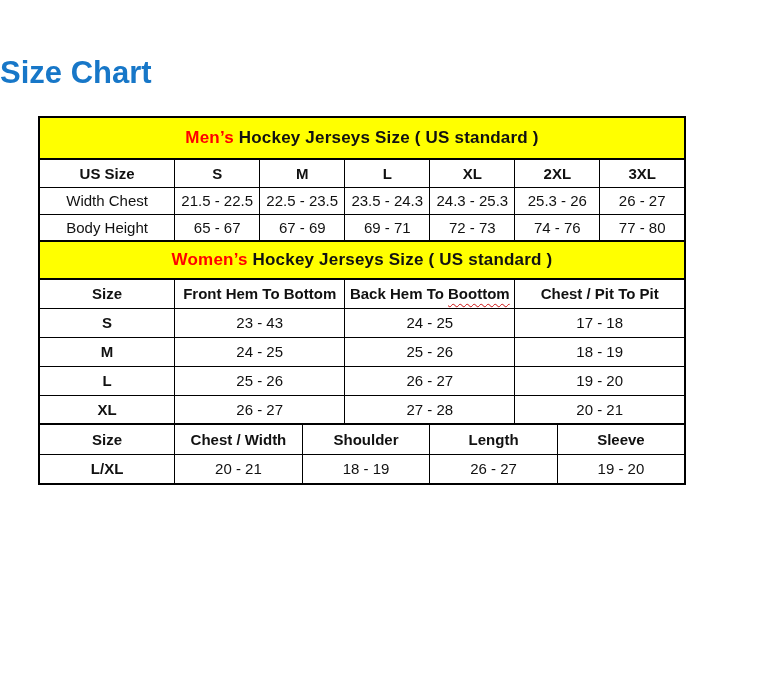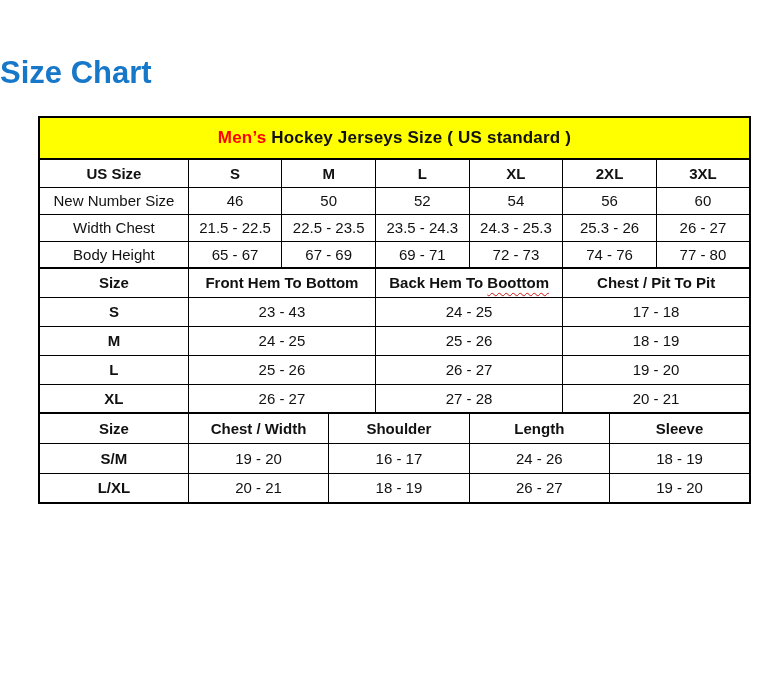--- a/index.html
+++ b/index.html
@@ -12,21 +12,21 @@
   *{box-sizing:border-box;}
   html,body{margin:0;padding:0;}
   body{
     width:776px;height:692px;background:#ffffff;overflow:hidden;
     font-family:"Liberation Sans", sans-serif;color:var(--ink);
   }
   .page-title{
     margin:54px 0 0 0;text-align:left;
     font-size:31px;line-height:38px;font-weight:bold;color:var(--title-color);
   }
-  .tables-wrap{width:713px;margin:24px 0 0 38px;}
+  .tables-wrap{width:648px;margin:24px 0 0 38px;}
   table.size-table{
     border-collapse:collapse;width:100%;table-layout:fixed;
     border:2px solid var(--line);
   }
   table.size-table + table.size-table{margin-top:-2px;}
   .size-table th,.size-table td{
     border:1px solid var(--line);text-align:center;vertical-align:middle;
     padding:0 2px;overflow:hidden;white-space:nowrap;
   }
   th.band{
@@ -80,29 +80,20 @@
         <tr class="cols-row">
           <th class="colhead">US Size</th>
           <th class="colhead">S</th>
           <th class="colhead">M</th>
           <th class="colhead">L</th>
           <th class="colhead">XL</th>
           <th class="colhead">2XL</th>
           <th class="colhead">3XL</th>
         </tr>
         <tr class="data-row">
-          <td class="rowlabel">New Number Size</td>
-          <td class="val">46</td>
-          <td class="val">50</td>
-          <td class="val">52</td>
-          <td class="val">54</td>
-          <td class="val">56</td>
-          <td class="val">60</td>
-        </tr>
-        <tr class="data-row">
           <td class="rowlabel">Width Chest</td>
           <td class="val">21.5 - 22.5</td>
           <td class="val">22.5 - 23.5</td>
           <td class="val">23.5 - 24.3</td>
           <td class="val">24.3 - 25.3</td>
           <td class="val">25.3 - 26</td>
           <td class="val">26 - 27</td>
         </tr>
         <tr class="data-row">
           <td class="rowlabel">Body Height</td>
@@ -116,20 +107,23 @@
       </tbody>
     </table>
     <table class="size-table sec-womens">
       <colgroup>
         <col style="width: 21%;">
         <col style="width: 26.333%;">
         <col style="width: 26.333%;">
         <col style="width: 26.333%;">
       </colgroup>
       <tbody>
+        <tr class="band-row">
+          <th colspan="4" class="band"><span class="hl">Women’s</span><span> Hockey Jerseys Size ( US standard )</span></th>
+        </tr>
         <tr class="cols-row">
           <th class="colhead">Size</th>
           <th class="colhead">Front Hem To Bottom</th>
           <th class="colhead">Back Hem To <span class="wavy">Boottom</span></th>
           <th class="colhead">Chest / Pit To Pit</th>
         </tr>
         <tr class="data-row">
           <td class="rowlabel bold">S</td>
           <td class="val">23 - 43</td>
           <td class="val">24 - 25</td>
@@ -165,27 +159,20 @@
       </colgroup>
       <tbody>
         <tr class="cols-row">
           <th class="colhead">Size</th>
           <th class="colhead">Chest / Width</th>
           <th class="colhead">Shoulder</th>
           <th class="colhead">Length</th>
           <th class="colhead">Sleeve</th>
         </tr>
         <tr class="data-row">
-          <td class="rowlabel bold">S/M</td>
-          <td class="val">19 - 20</td>
-          <td class="val">16 - 17</td>
-          <td class="val">24 - 26</td>
-          <td class="val">18 - 19</td>
-        </tr>
-        <tr class="data-row">
           <td class="rowlabel bold">L/XL</td>
           <td class="val">20 - 21</td>
           <td class="val">18 - 19</td>
           <td class="val">26 - 27</td>
           <td class="val">19 - 20</td>
         </tr>
       </tbody>
     </table>
   </div>
 

